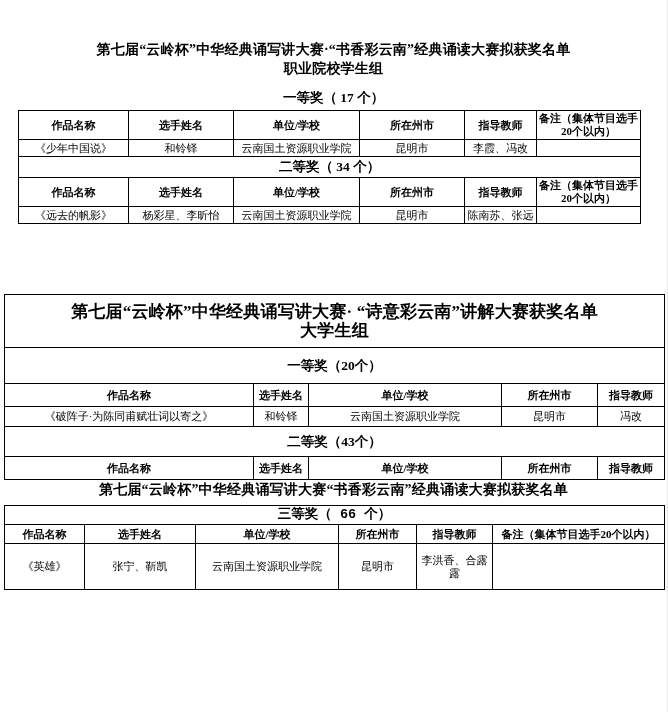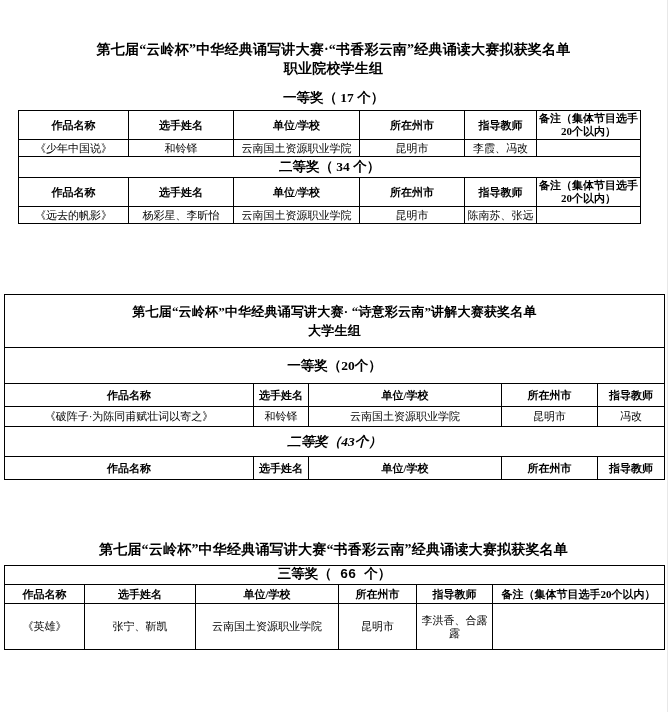--- a/index.html
+++ b/index.html
@@ -28,28 +28,28 @@
 
   
   .t1{width:622px;margin:3px 0 0 18px;}
   .t1 tr.hdr{height:28px;}
   .t1 tr.rowd{height:17px;}
   .t1 tr.awr{height:21px;}
 
   
   .t2{width:660px;margin:70px 0 0 4px;}
   .t2 td.titlecell{padding:7px 0;}
-  .t2 td.titlecell .doc-title{font-size:13px;}
+  .t2 td.titlecell .doc-title{font-size:17px;}
   .t2 tr.aw1{height:36px;}
-  .t2 tr.aw2{height:30px;font-style:italic;}
+  .t2 tr.aw2{height:30px;}
   .t2 tr.hdr{height:23px;}
   .t2 tr.rowd{height:20px;}
 
   
-  .s3-title{margin-top:60px;}
+  .s3-title{}
   .t3{width:660px;margin:6px 0 0 4px;}
   .t3 tr.awr{height:19px;font-family:Liberation Mono, monospace;}
   .t3 tr.hdr{height:19px;}
   .t3 tr.rowd{height:46px;}
 </style>
 </head>
 <body>
 
 <div class="page">
 

